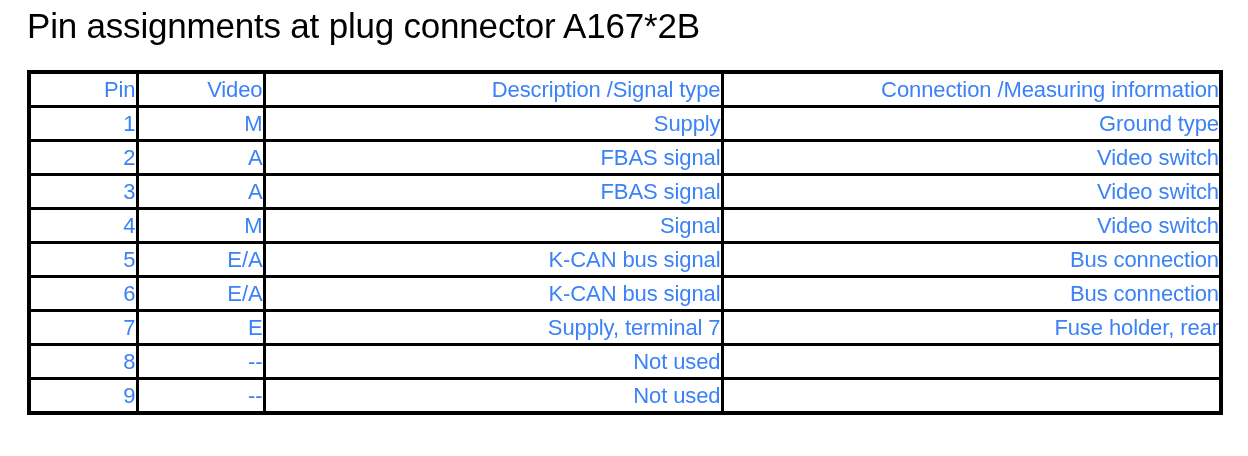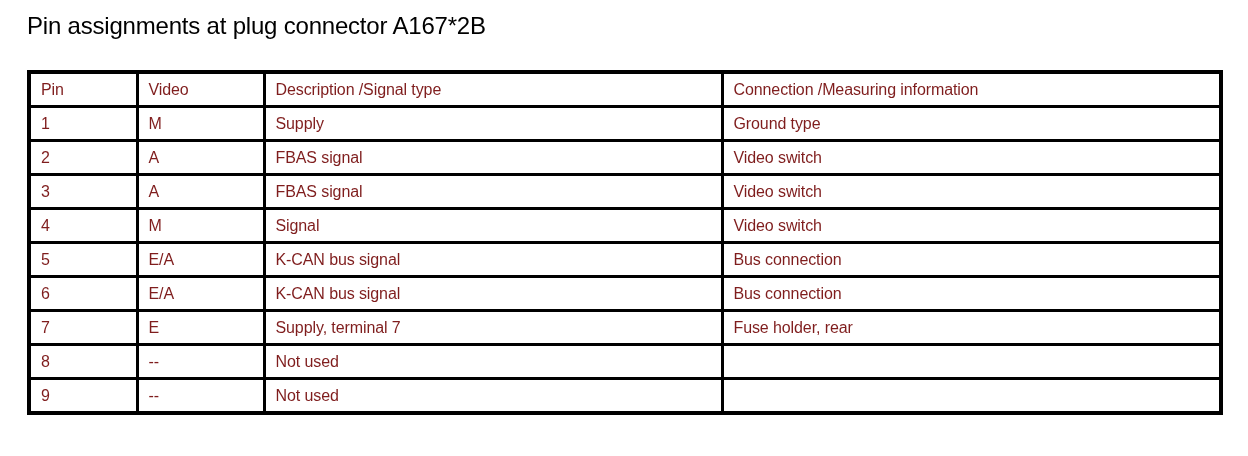--- a/index.html
+++ b/index.html
@@ -14,21 +14,21 @@
     overflow: hidden;
     font-family: "Liberation Sans", "DejaVu Sans", sans-serif;
     color: #000000;
     -webkit-font-smoothing: none;
   }
 
   #page-title {
     position: absolute;
     left: 27px;
     top: 4px;
-    font-size: 24px;
+    font-size: 35px;
     line-height: 44px;
     font-weight: 400;
     letter-spacing: -0.2px;
     white-space: nowrap;
     color: #000000;
   }
 
   #pin-table-wrap {
     position: absolute;
     left: 27px;
@@ -46,28 +46,28 @@
   table.pin-table col.col-pin   { width: 108px; }
   table.pin-table col.col-type  { width: 127px; }
   table.pin-table col.col-desc  { width: 458px; }
   table.pin-table col.col-conn  { width: 499px; }
 
   table.pin-table th,
   table.pin-table td {
     border: 3px solid #000000;
     padding: 0 0 0 10px;
     height: 31px;
-    font-size: 16px;
+    font-size: 22px;
     line-height: 31px;
     font-weight: 400;
-    text-align: left;
+    text-align: right;
     vertical-align: middle;
     white-space: nowrap;
     overflow: hidden;
-    color: #7f1d1d;
+    color: #3b82f6;
     background: #ffffff;
     letter-spacing: -0.1px;
   }
 
   table.pin-table thead th {
     border-top-width: 4px;
   }
 
   table.pin-table tbody tr:last-child td {
     border-bottom-width: 4px;

